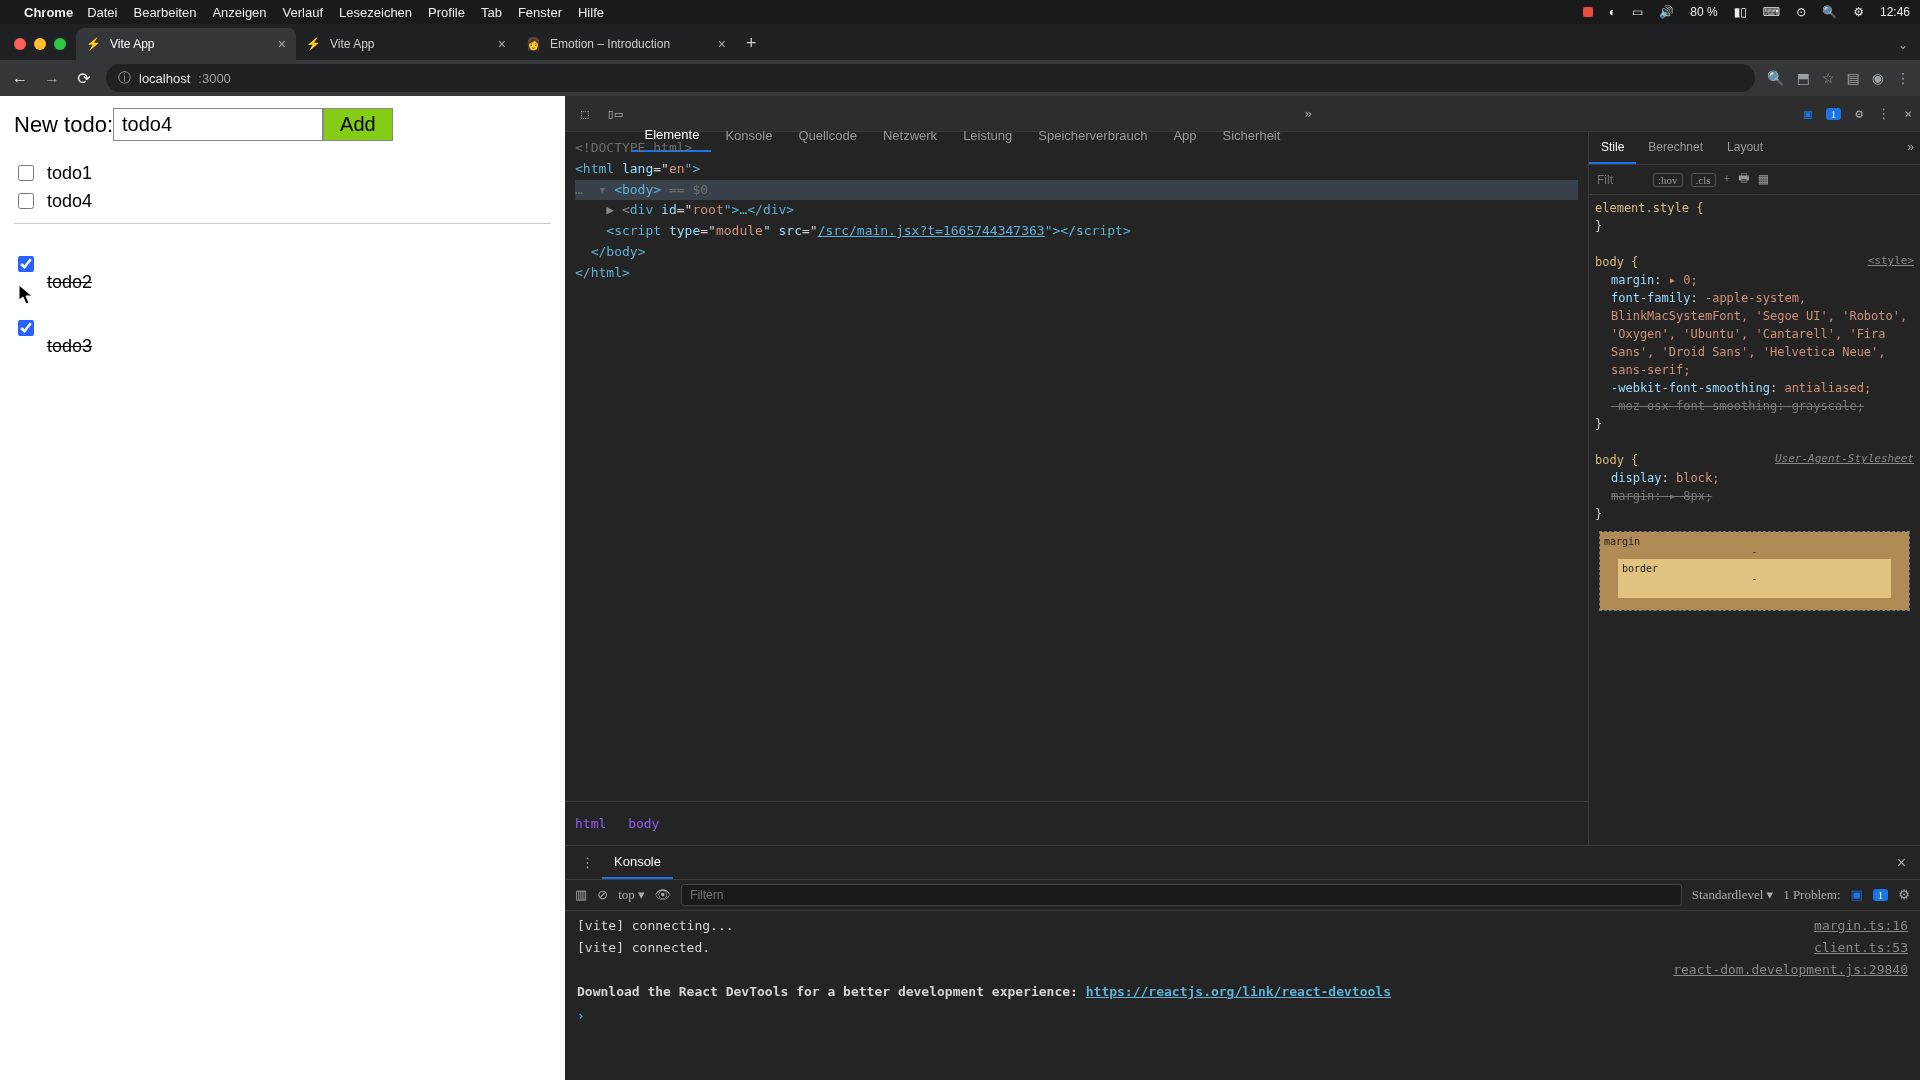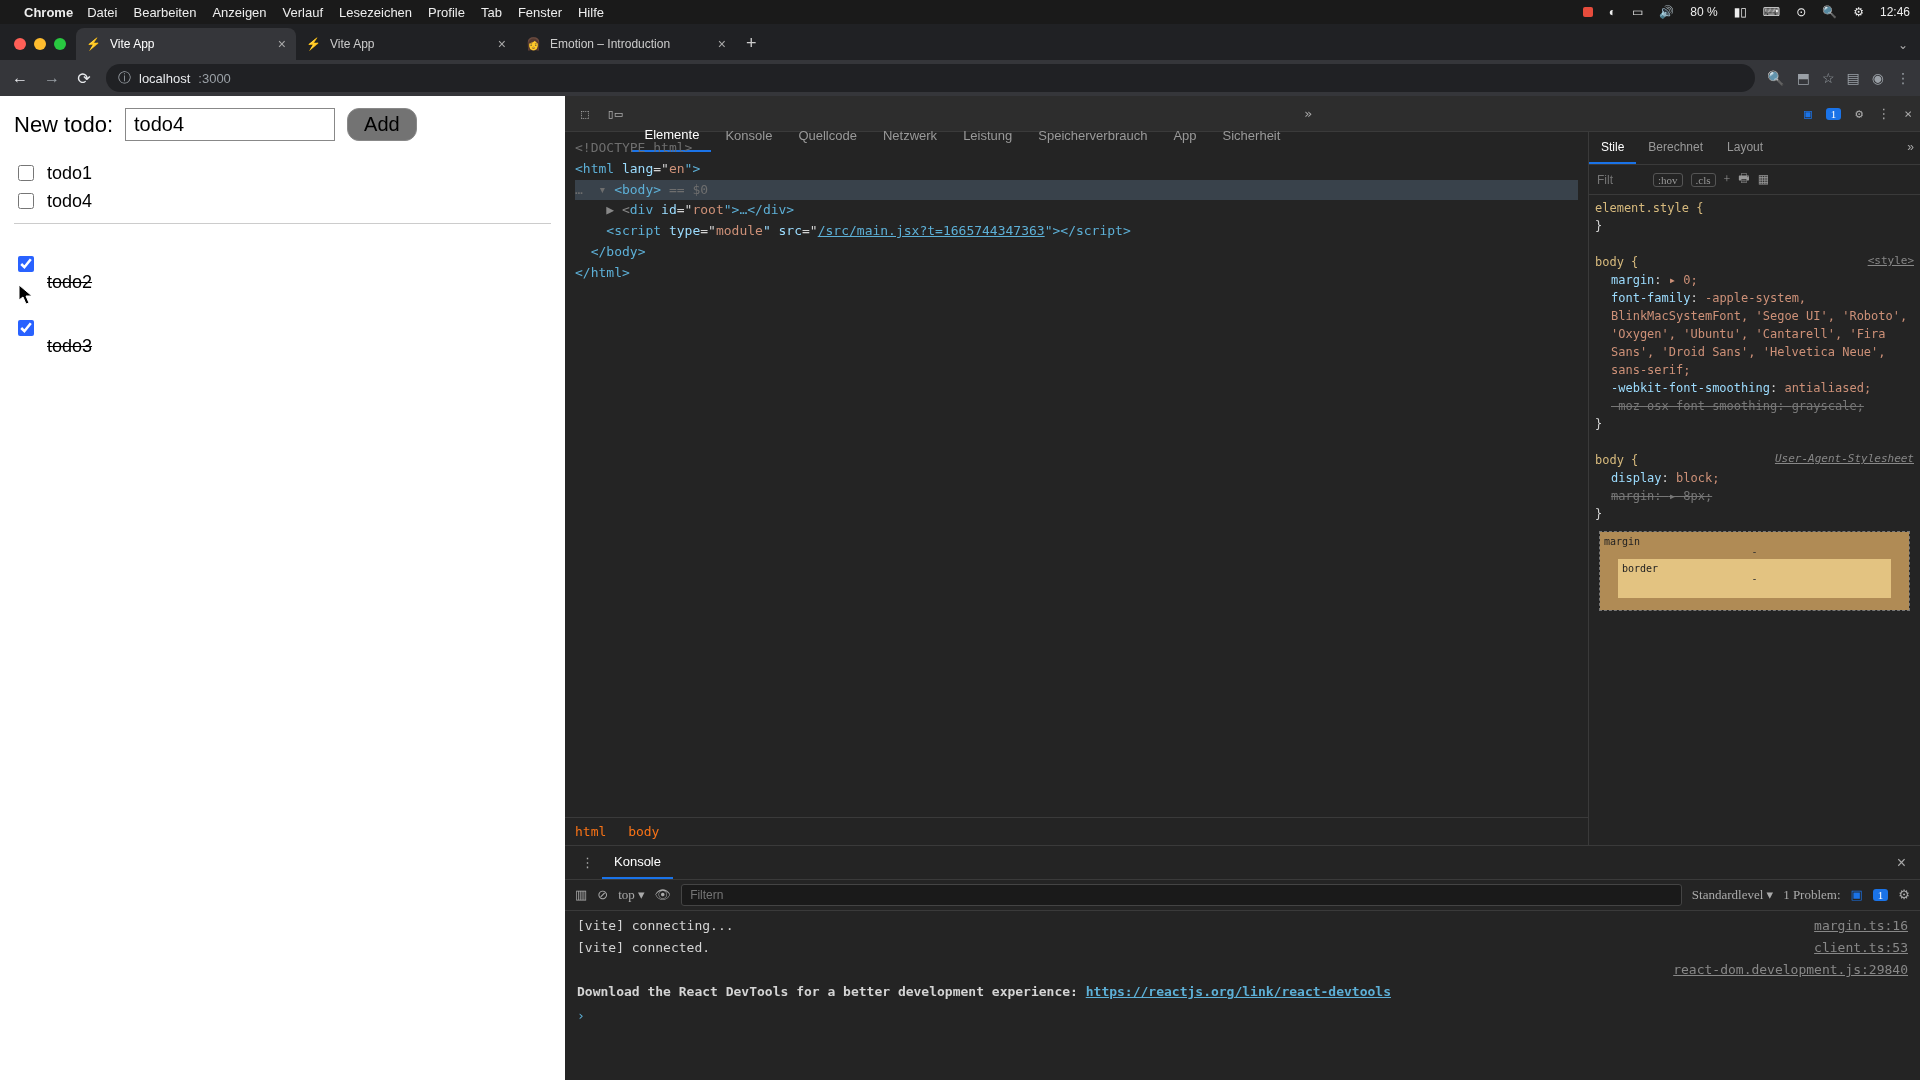--- a/index.html
+++ b/index.html
@@ -103,34 +103,34 @@
     min-height: 0;
   }
 
   
   .app-panel {
     width: 565px;
     background: #fff;
     color: #000;
     padding: 12px 14px;
   }
-  .newrow { display: flex; align-items: center; gap: 12px; }
+  .newrow { display: flex; align-items: center; }
   .newrow label { font-size: 22px; }
   .newrow input[type=text] {
     font-size: 20px;
     padding: 4px 8px;
     width: 210px;
     border: 1px solid #888;
   }
   .newrow button {
     font-size: 20px;
     padding: 4px 16px;
-    background: #737373;
+    background: #84cc16;
     border: 1px solid #888;
-    border-radius: 12px;
+    border-radius: 0;
   }
   .todolist { margin-top: 18px; }
   .todoitem {
     display: flex;
     align-items: center;
     gap: 10px;
     font-size: 18px;
     padding: 3px 0;
   }
   .todoitem input[type=checkbox] {
@@ -201,22 +201,22 @@
   .dom-tree .sel { background: #39424b; }
   .tag { color: #5db0d7; }
   .attr { color: #9bdcfe; }
   .val { color: #ce9178; }
   .dim { color: #6e6e6e; }
   .link { color: #5db0d7; text-decoration: underline; }
   .tri { color: #888; }
 
   .breadcrumb {
     border-top: 1px solid #3a3a3a;
-    padding: 6px 10px;
-    color: #f97316;
+    padding: 14px 10px;
+    color: #8b5cf6;
   }
   .breadcrumb span { margin-right: 14px; }
 
   .styles-panel {
     width: 332px;
     border-left: 1px solid #3a3a3a;
     display: flex;
     flex-direction: column;
     font-family: Menlo, monospace;
     font-size: 12px;

